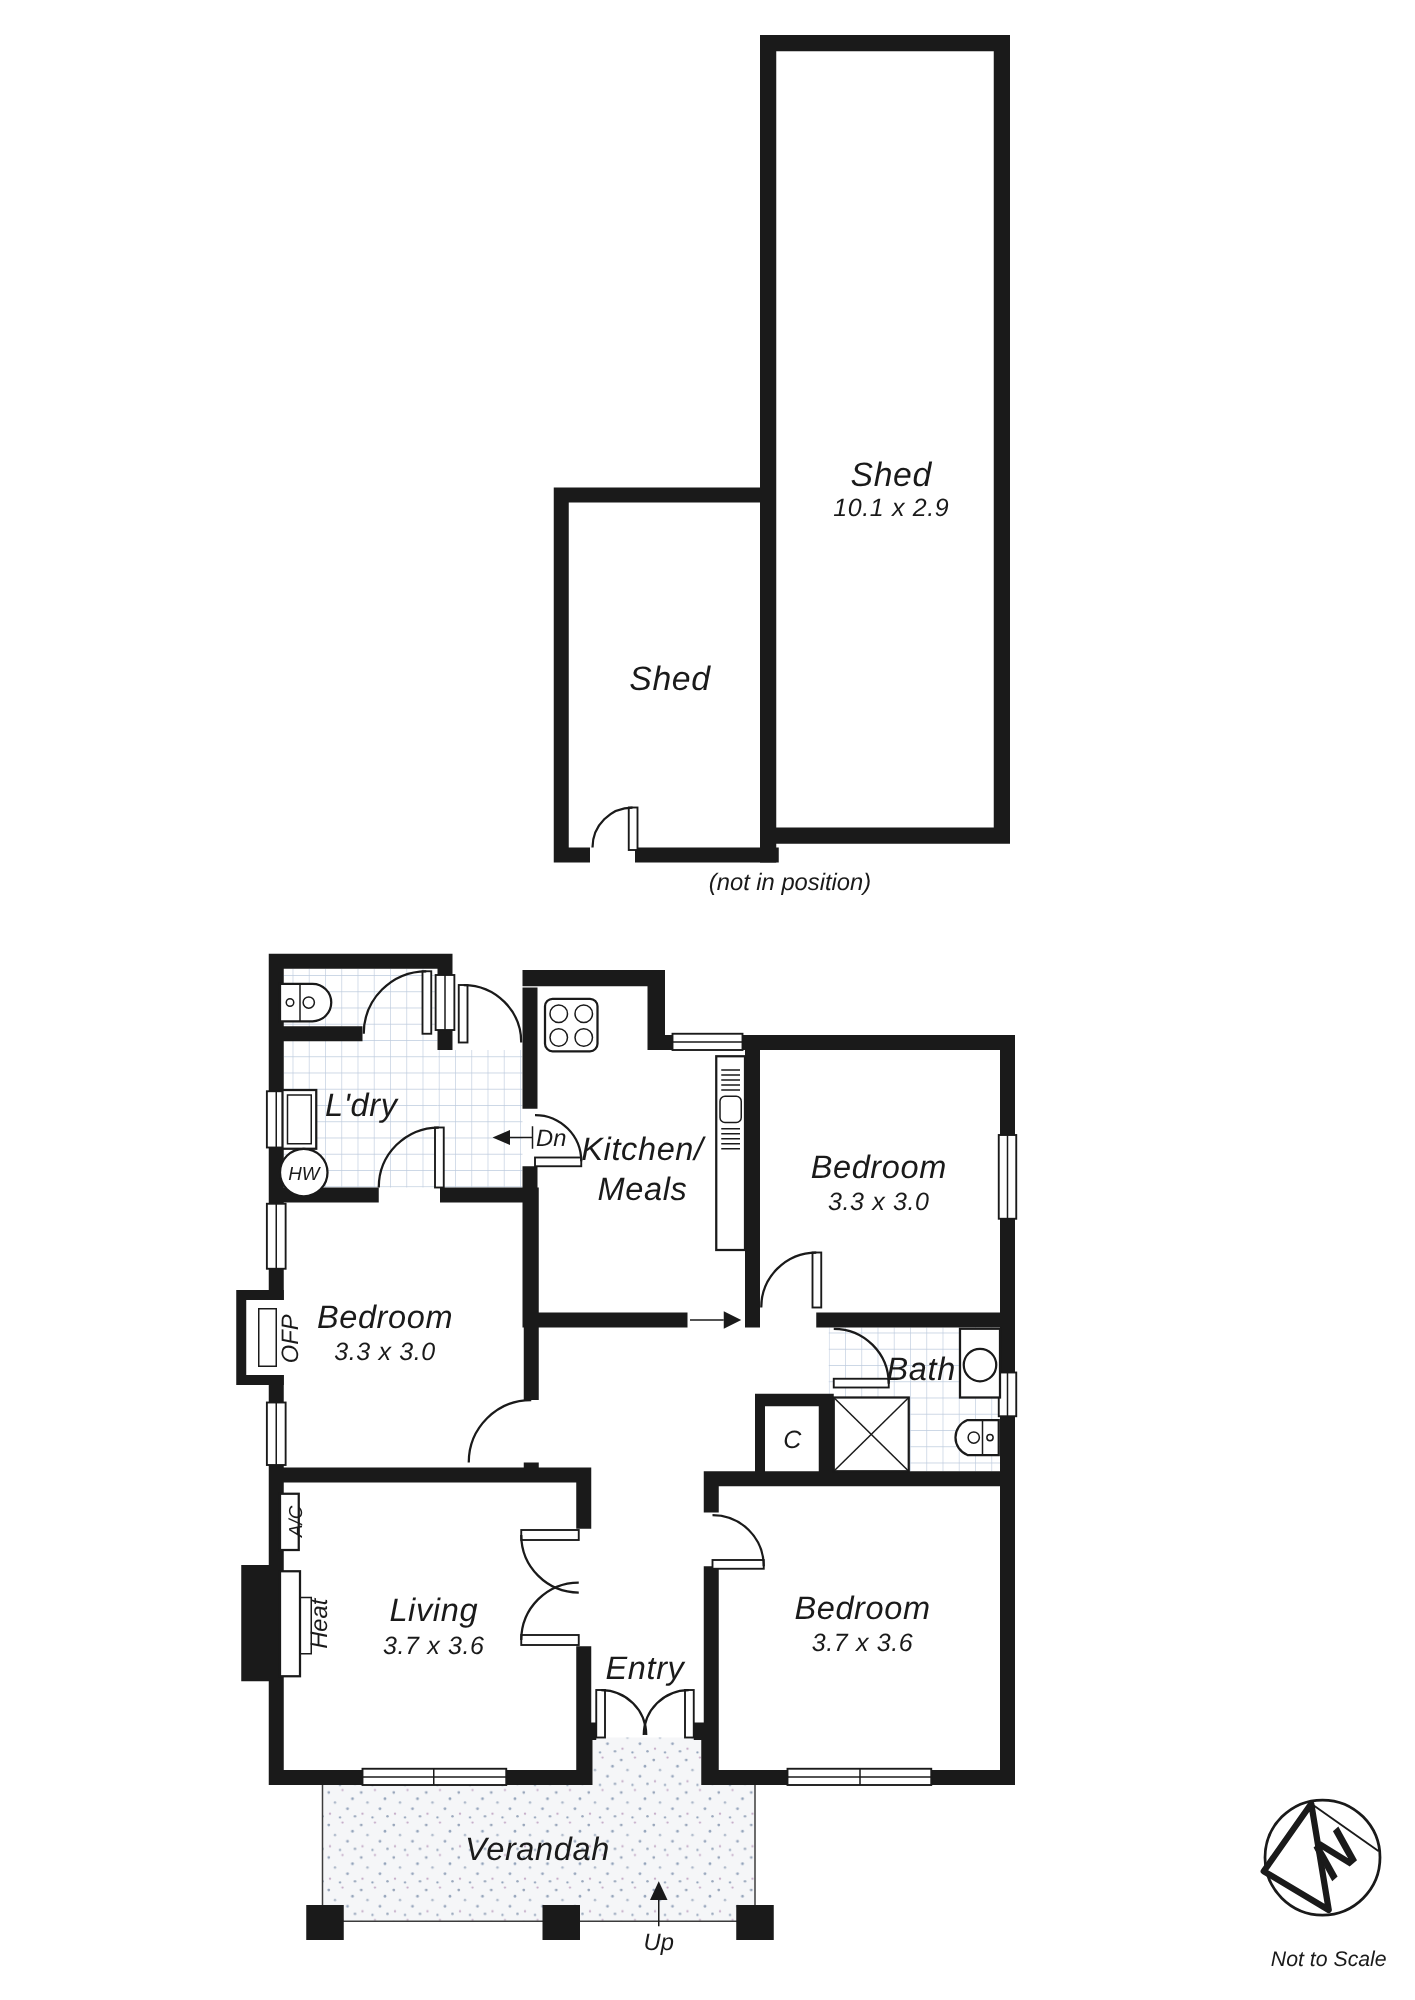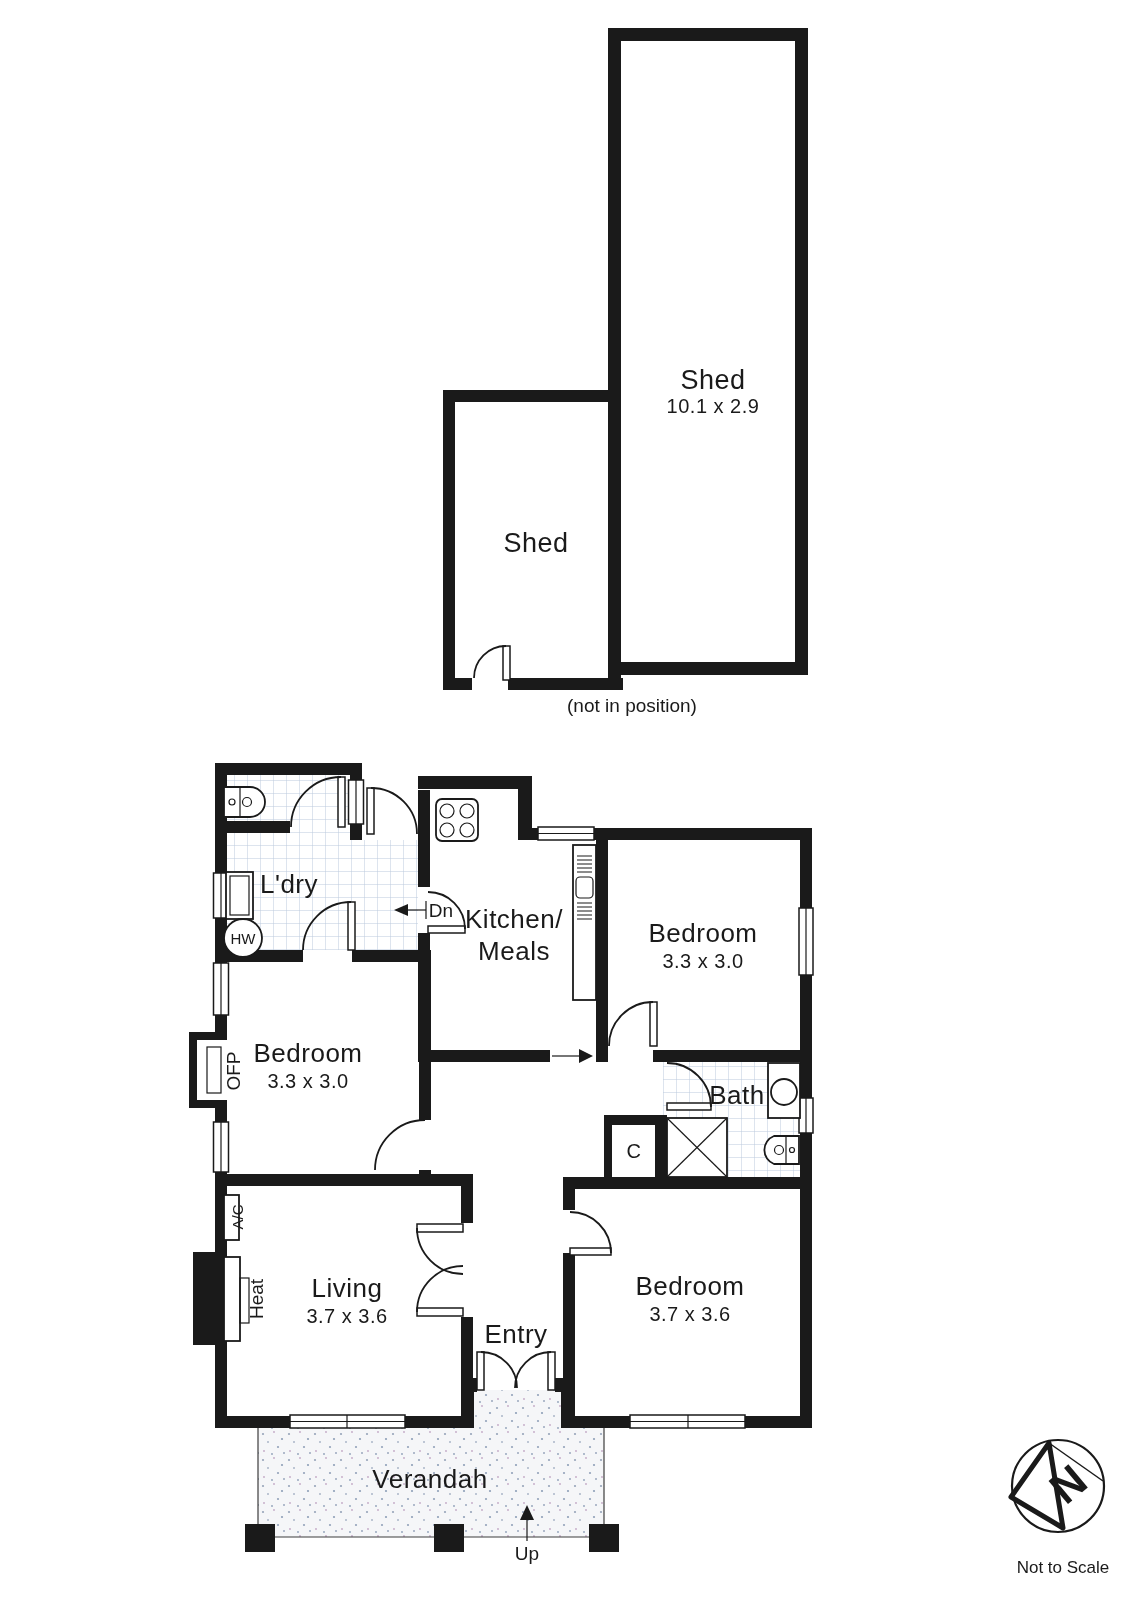--- a/index.html
+++ b/index.html
@@ -1,16 +1,16 @@
 <!DOCTYPE html>
 <html><head>
 <meta charset="utf-8">
 <style>
   html,body{margin:0;padding:0;background:#ffffff;}
-  .page{position:relative;width:1132px;height:1600px;background:#ffffff;overflow:hidden;}
+  .page{position:relative;width:1132px;height:1600px;background:#ffffff;overflow:hidden;font-style:italic;}
   svg{display:block;}
   text{font-family:"Liberation Sans","DejaVu Sans",sans-serif;fill:#1a1a1a;}
   .room-label{font-size:26px;letter-spacing:.5px;}
   .room-dims{font-size:20px;letter-spacing:.5px;}
   .big-label{font-size:27px;letter-spacing:.5px;}
   .small-label{font-size:19px;}
   .tiny-label{font-size:15px;}
   .note-label{font-size:19px;}
   .nts-label{font-size:17px;}
   .wall{fill:#1a1a1a;}

